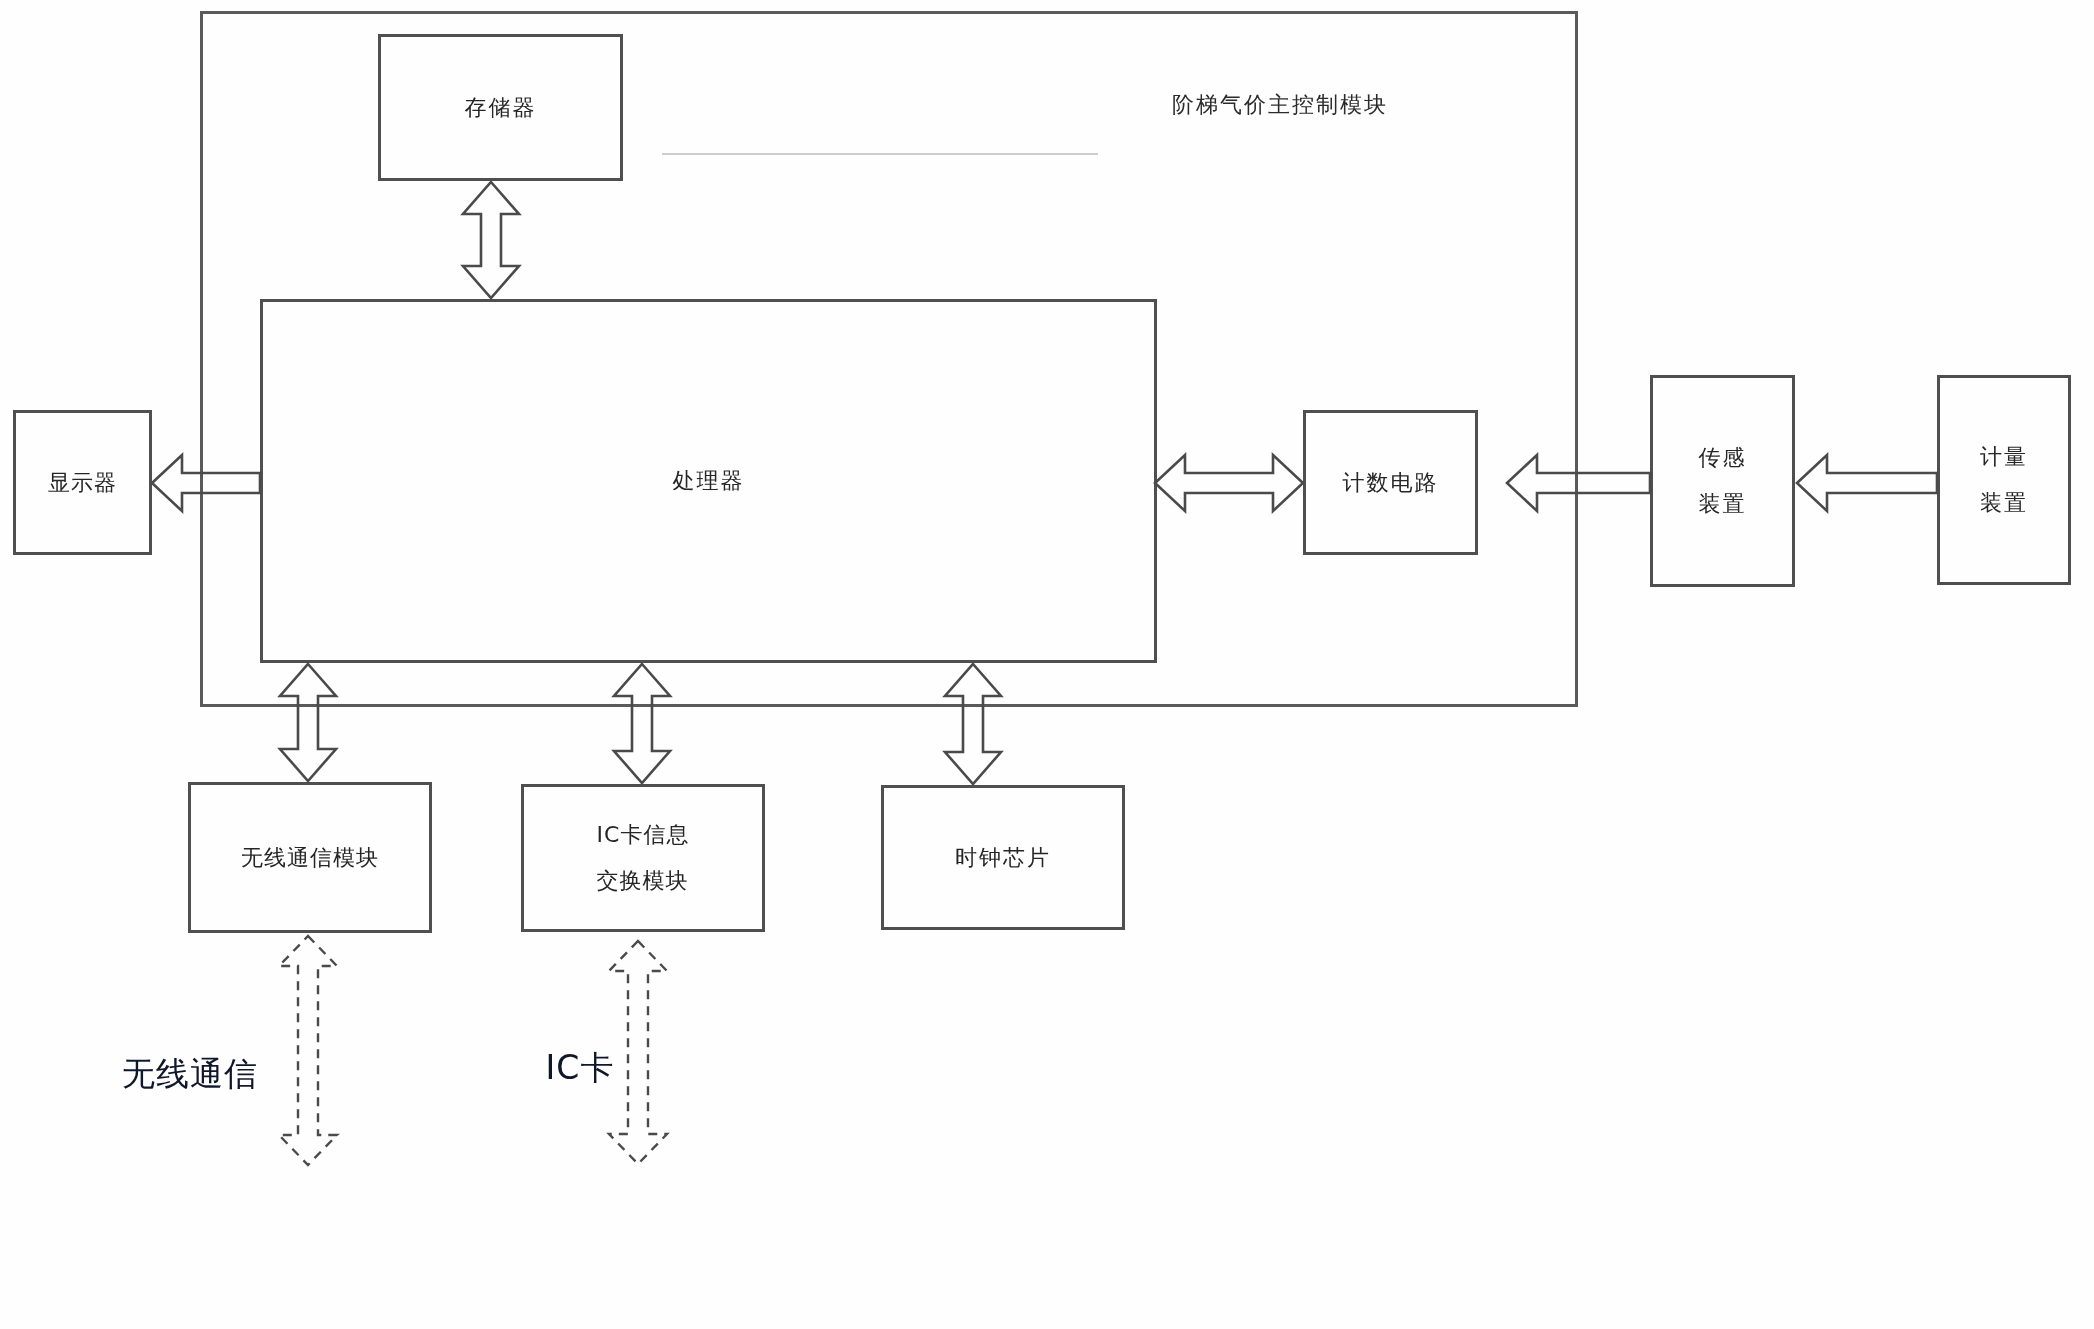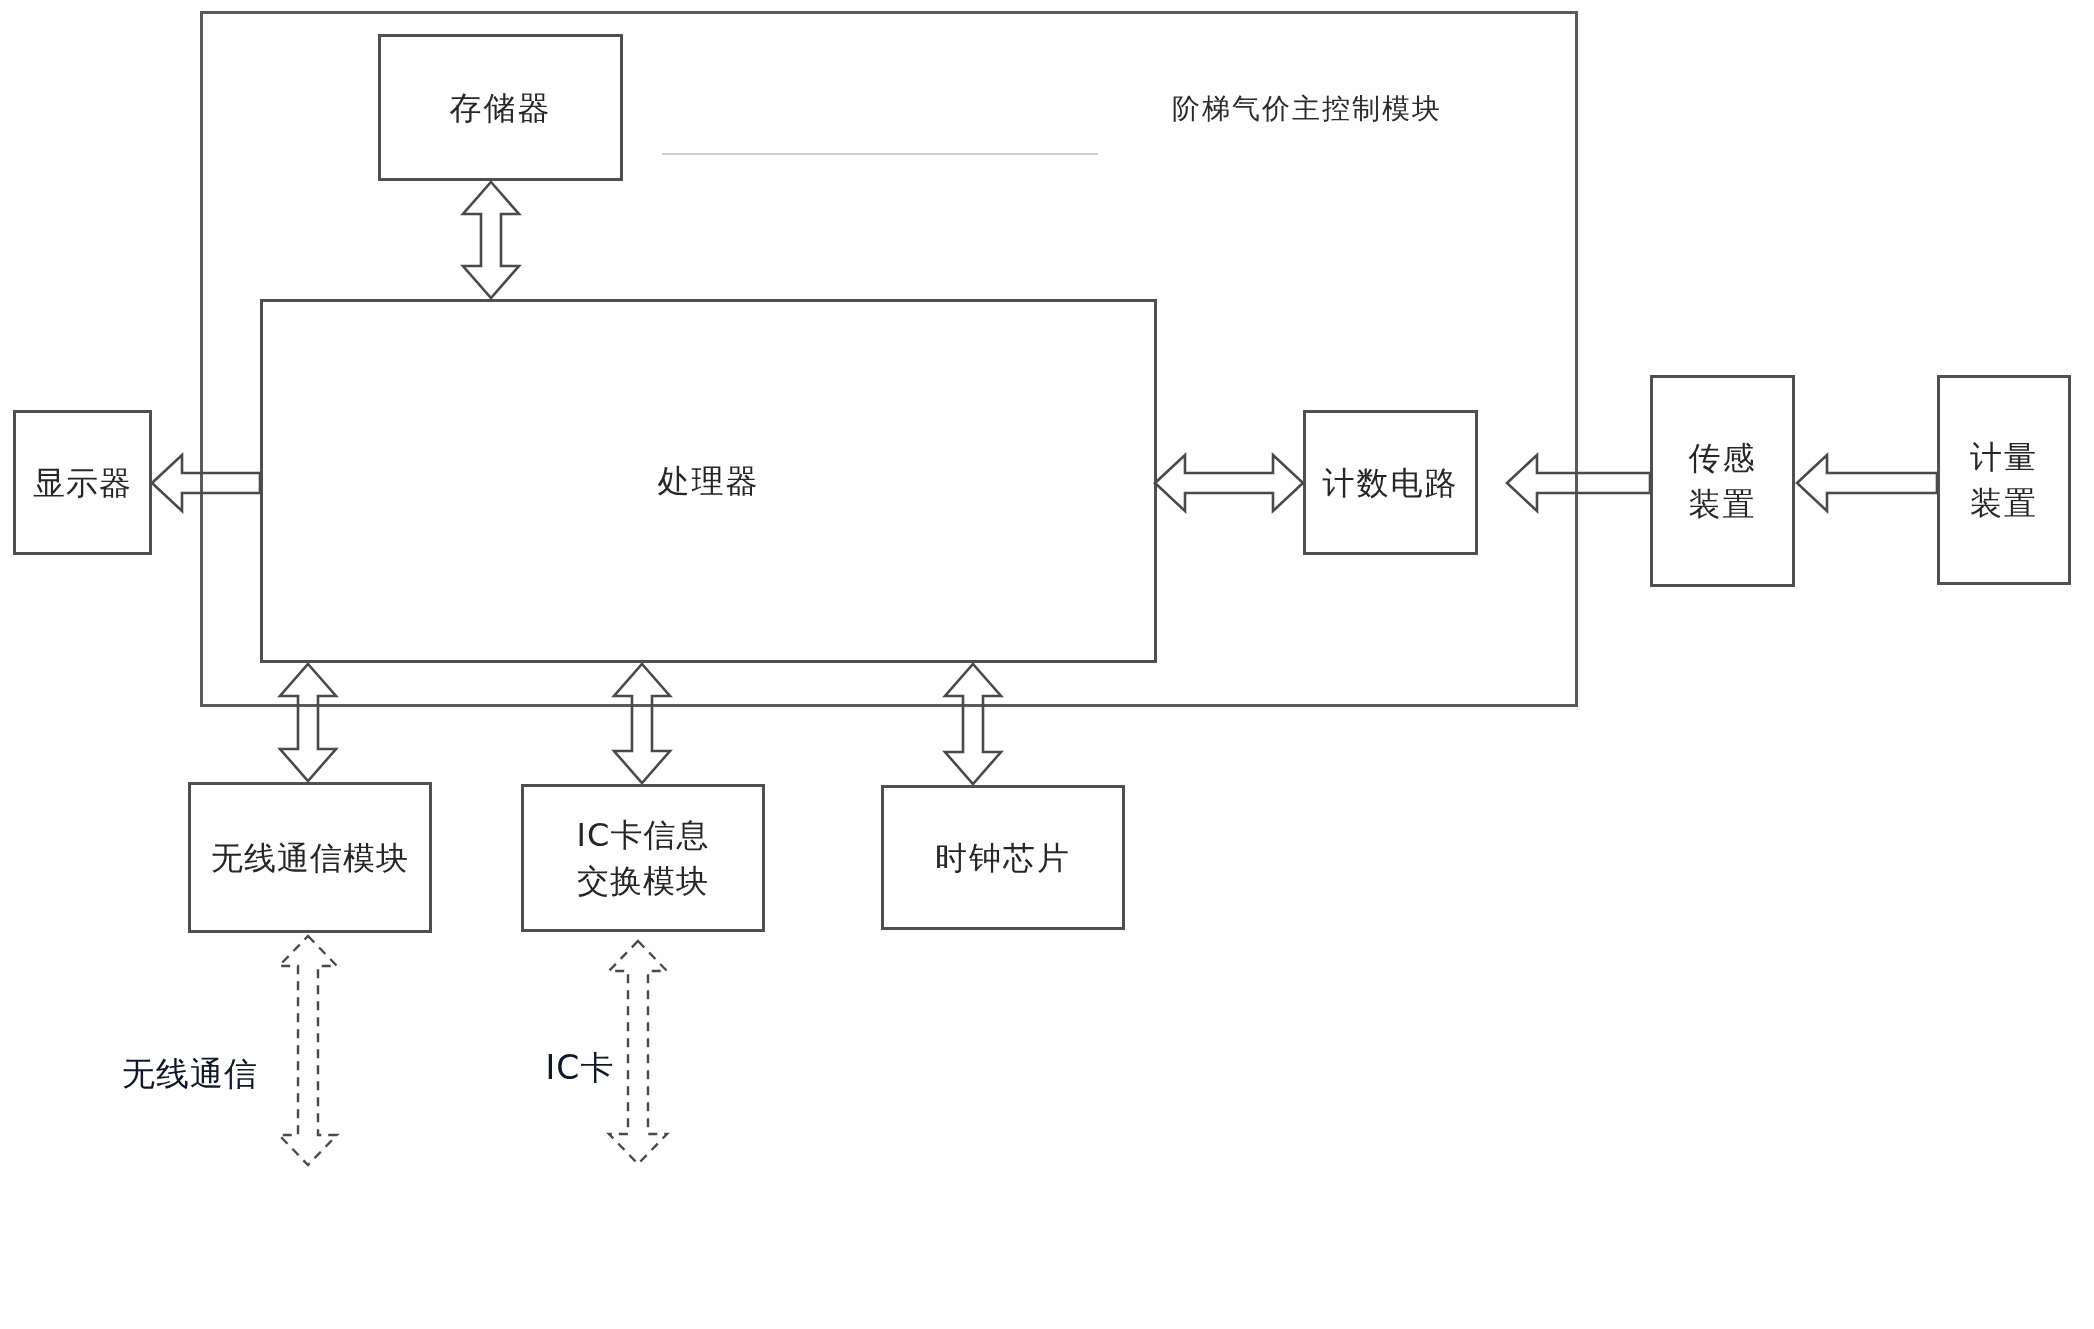--- a/index.html
+++ b/index.html
@@ -9,30 +9,30 @@
     background:#fffefe;
     font-family:"DejaVu Sans","Liberation Sans",sans-serif;
     color:#262626;
     overflow:hidden;
   }
   .box{
     position:absolute;
     border:3px solid #4f4f4f;
     box-sizing:border-box;
     display:flex;align-items:center;justify-content:center;
-    text-align:center;
-    font-size:32px;letter-spacing:2px;
+    text-align:left;
+    font-size:22px;letter-spacing:2px;
     line-height:46px;
     background:transparent;
   }
   .dashed{border:3px dashed #3f3f3f;}
   .outer{border:3px solid #5a5a5a;background:transparent;}
   .title{
     position:absolute;
-    font-size:28px;letter-spacing:2px;
+    font-size:22px;letter-spacing:2px;
     color:#2b2b2b;white-space:nowrap;
   }
   .edge-label{
     position:absolute;
     font-size:33px;letter-spacing:1px;
     color:#0f172a;text-align:center;white-space:nowrap;
   }
   .artifact-line{
     position:absolute;background:#b3b3b3;opacity:.65;
   }

